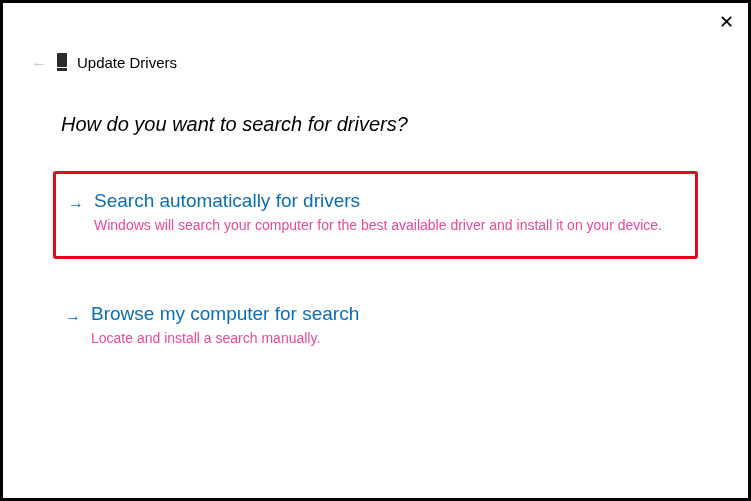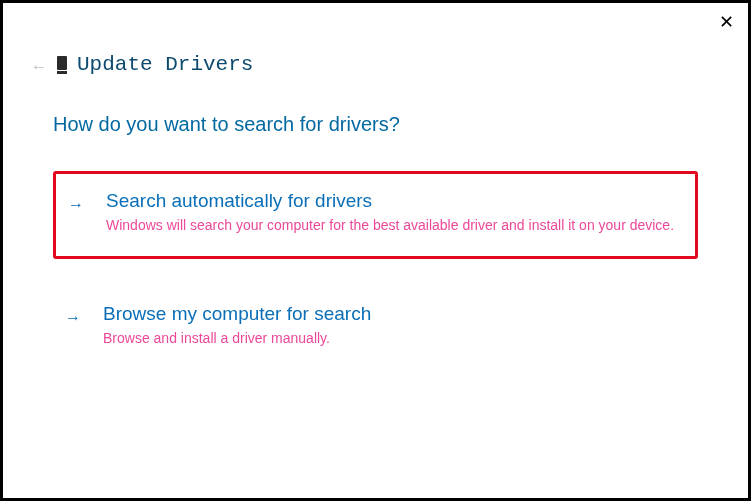--- a/index.html
+++ b/index.html
@@ -4,28 +4,28 @@
 <style>
   * { box-sizing: border-box; margin: 0; padding: 0; }
   html, body { width: 751px; height: 501px; font-family: "Segoe UI", Tahoma, sans-serif; background: #fff; }
   .frame { width: 751px; height: 501px; border: 3px solid #000; position: relative; background: #fff; }
   .close-btn { position: absolute; top: 10px; right: 14px; font-size: 18px; color: #000; cursor: pointer; line-height: 1; }
   .header { position: absolute; top: 50px; left: 28px; display: flex; align-items: center; gap: 10px; }
   .back-arrow { color: #bfbfbf; font-size: 16px; }
   .device-icon { width: 10px; height: 18px; position: relative; }
   .device-icon .body { width: 10px; height: 14px; background: #2b2b2b; border-radius: 1px; position: absolute; top: 0; }
   .device-icon .base { width: 10px; height: 3px; background: #2b2b2b; position: absolute; bottom: 0; }
-  .header-title { font-size: 21px; color: #0c4a6e; font-family: Liberation Mono, monospace; }
-  .question { position: absolute; top: 110px; left: 50px; font-size: 20px; color: #0369a1; font-weight: 400; }
+  .header-title { font-size: 15px; color: #000000; }
+  .question { position: absolute; top: 110px; left: 58px; font-size: 20px; color: #000000; font-weight: 400; font-style: italic; }
   .options { position: absolute; top: 168px; left: 50px; right: 50px; }
   .option { padding: 16px 18px 20px 12px; margin-bottom: 28px; cursor: pointer; }
   .option.highlighted { border: 3px solid #e2091e; border-radius: 3px; }
   .option-row { display: flex; align-items: flex-start; gap: 10px; }
   .option-arrow { color: #0a6fb8; font-size: 16px; margin-top: 4px; flex-shrink: 0; }
-  .option-text { flex: 1; margin-left: 12px; }
+  .option-text { flex: 1; }
   .option-title { font-size: 19px; color: #0a6fb8; font-weight: 400; margin-bottom: 4px; }
   .option-desc { font-size: 14px; color: #ec4899; line-height: 1.4; }
 </style>
 </head>
 <body>
 
 <div class="frame">
 
   <div class="close-btn">✕</div>
 
@@ -50,20 +50,20 @@
           <div class="option-desc">Windows will search your computer for the best available driver and install it on your device.</div>
         </div>
       </div>
     </div>
 
     <div class="option">
       <div class="option-row">
         <span class="option-arrow">→</span>
         <div class="option-text">
           <div class="option-title">Browse my computer for search</div>
-          <div class="option-desc">Browse and install a driver manually.</div>
+          <div class="option-desc">Locate and install a search manually.</div>
         </div>
       </div>
     </div>
 
   </div>
 
 </div>
 
 </body></html>

